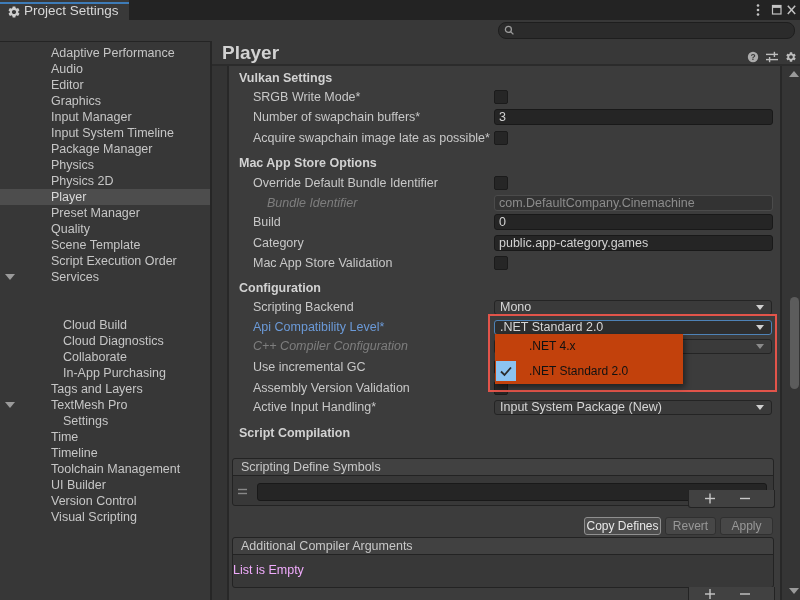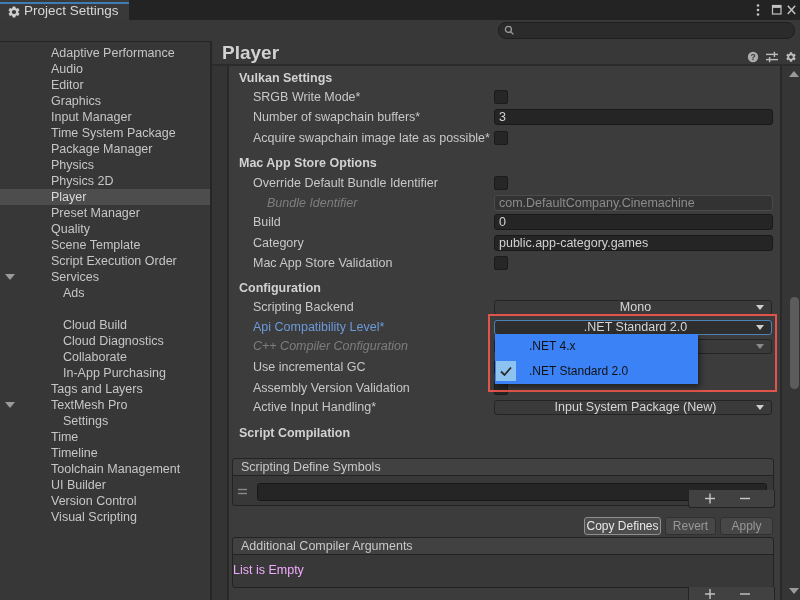--- a/index.html
+++ b/index.html
@@ -32,30 +32,30 @@
   #sbtrack{left:782px;top:66px;width:18px;height:534px;background:#353535;}
   #sbthumb{left:790px;top:297px;width:9px;height:92px;background:#5c5c5c;border-radius:5px;}
   
   .lbl{position:absolute;left:253px;height:16px;line-height:16px;color:#c8c8c8;white-space:nowrap;}
   .sec{position:absolute;left:239px;height:16px;line-height:16px;font-weight:bold;color:#d2d2d2;white-space:nowrap;}
   .dis{color:#7e7e7e;font-style:italic;}
   .blue{color:#6b9ad8;}
   .cb{position:absolute;left:494px;width:12px;height:12px;background:#262626;border:1px solid #1b1b1b;border-radius:2px;}
   .fld{position:absolute;left:494px;width:273px;height:14px;line-height:14px;background:#252525;border:1px solid #191919;border-radius:3px;padding-left:4px;color:#d2d2d2;white-space:nowrap;}
   .fld.off{background:#333333;color:#8c8c8c;border-color:#4b4b4b;}
-  .dd{position:absolute;left:494px;width:271px;height:13px;line-height:13px;background:#3a3a3a;border:1px solid #242424;border-radius:3px;padding-left:5px;color:#d6d6d6;white-space:nowrap;text-align:center;}
+  .dd{position:absolute;left:494px;width:271px;height:13px;line-height:13px;background:#3a3a3a;border:1px solid #242424;border-radius:3px;padding-left:5px;color:#d6d6d6;white-space:nowrap;}
   .dd .ar{position:absolute;right:7px;top:4px;width:0;height:0;border-left:4px solid transparent;border-right:4px solid transparent;border-top:5px solid #cfcfcf;}
   
   .bx{position:absolute;left:232px;width:540px;background:#383838;border:1px solid #232323;border-radius:3px;}
   .bxh{height:16px;line-height:16px;background:#414141;border-bottom:1px solid #232323;border-radius:3px 3px 0 0;padding-left:8px;color:#c8c8c8;}
   .ft{position:absolute;background:#414141;border:1px solid #232323;border-top:none;border-radius:0 0 3px 3px;color:#c8c8c8;}
   .btn{position:absolute;height:16px;line-height:16px;text-align:center;background:#474747;border:1px solid #303030;border-radius:3px;color:#989898;font-size:12px;white-space:nowrap;overflow:hidden;}
   
   #redbox{left:488px;top:314px;width:285px;height:74px;border:2px solid #e2544a;z-index:40;}
-  #menu{left:495px;top:334px;width:203px;height:50px;background:#3b82f6;box-shadow:2px 3px 6px rgba(0,0,0,0.45);z-index:50;}
+  #menu{left:495px;top:334px;width:188px;height:50px;background:#c2410c;box-shadow:2px 3px 6px rgba(0,0,0,0.45);z-index:50;}
   .mi{position:absolute;left:34px;height:25px;line-height:25px;color:#111111;font-size:12px;}
 </style></head>
 <body>
 
 <div class="abs" id="tabbar"></div>
 <div class="abs" id="tab"></div>
 <div class="abs" id="tabblue"></div>
 <svg class="abs" style="left:7px;top:5px" width="14" height="14" viewBox="0 0 24 24">
     <path fill="#cfcfcf" d="M19.14 12.94c.04-.3.06-.61.06-.94 0-.32-.02-.64-.07-.94l2.03-1.58c.18-.14.23-.41.12-.61l-1.92-3.32c-.12-.22-.37-.29-.59-.22l-2.39.96c-.5-.38-1.03-.7-1.62-.94L14.4 2.81c-.04-.24-.24-.41-.48-.41h-3.84c-.24 0-.43.17-.47.41L9.25 5.35c-.59.24-1.13.57-1.62.94l-2.39-.96c-.22-.08-.47 0-.59.22L2.74 8.87c-.12.21-.08.47.12.61l2.03 1.58c-.05.3-.09.63-.09.94s.02.64.07.94l-2.03 1.58c-.18.14-.23.41-.12.61l1.92 3.32c.12.22.37.29.59.22l2.39-.96c.5.38 1.03.7 1.62.94l.36 2.54c.05.24.24.41.48.41h3.84c.24 0 .44-.17.47-.41l.36-2.54c.59-.24 1.13-.56 1.62-.94l2.39.96c.22.08.47 0 .59-.22l1.92-3.32c.12-.22.07-.47-.12-.61l-2.01-1.58zM12 15.6c-1.98 0-3.6-1.62-3.6-3.6s1.62-3.6 3.6-3.6 3.6 1.62 3.6 3.6-1.62 3.6-3.6 3.6z"></path>
   </svg>
@@ -88,21 +88,21 @@
 <div class="sr" style="top:77px">
       <span>Editor</span>
     </div>
 <div class="sr" style="top:109px">
       <span>Input Manager</span>
     </div>
 <div class="sr" style="top:93px">
       <span>Graphics</span>
     </div>
 <div class="sr" style="top:125px">
-      <span>Time System Package</span>
+      <span>Input System Timeline</span>
     </div>
 <div class="sr" style="top:141px">
       <span>Package Manager</span>
     </div>
 <div class="sr" style="top:157px">
       <span>Physics</span>
     </div>
 <div class="sr" style="top:173px">
       <span>Physics 2D</span>
     </div>
@@ -116,23 +116,20 @@
       <span>Quality</span>
     </div>
 <div class="sr" style="top:237px">
       <span>Scene Template</span>
     </div>
 <div class="sr" style="top:253px">
       <span>Script Execution Order</span>
     </div>
 <div class="sr" style="top:269px">
       <span>Services</span>
-    </div>
-<div class="sr l2" style="top:285px">
-      <span>Ads</span>
     </div>
 <div class="sr l2" style="top:317px">
       <span>Cloud Build</span>
     </div>
 <div class="sr l2" style="top:333px">
       <span>Cloud Diagnostics</span>
     </div>
 <div class="sr l2" style="top:349px">
       <span>Collaborate</span>
     </div>

